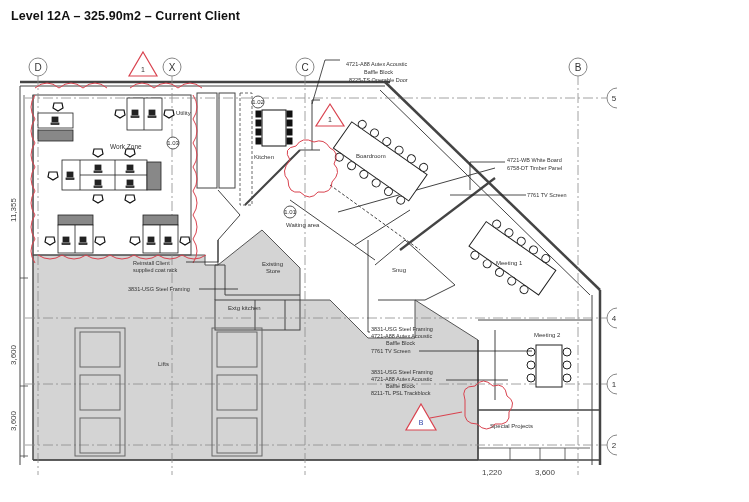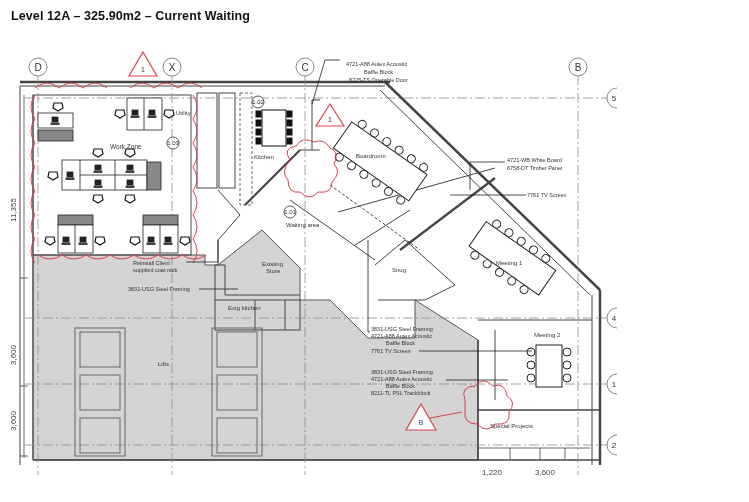--- a/index.html
+++ b/index.html
@@ -4,21 +4,21 @@
   <style>
     html, body { margin: 0; padding: 0; background: #ffffff; }
     body { width: 749px; height: 502px; position: relative; overflow: hidden; font-family: "Liberation Sans", sans-serif; }
     .title { position: absolute; left: 11px; top: 9px; font-size: 12.5px; font-weight: bold; color: #111; letter-spacing: 0.1px; }
     svg { position: absolute; left: 0; top: 0; }
     .lbl { font-family: "Liberation Sans", sans-serif; fill: #333; }
   </style>
 </head>
 <body>
 
-<div class="title">Level 12A – 325.90m2 – Current Waiting</div>
+<div class="title">Level 12A – 325.90m2 – Current Client</div>
 
 <svg width="749" height="502" viewBox="0 0 749 502" xmlns="http://www.w3.org/2000/svg">
   <defs>
     <g id="chair">
       <path d="M-4,-3 L4,-3 L5,2 L0,5 L-5,2 Z" fill="#fff" stroke="#111" stroke-width="1.2"></path>
     </g>
     <g id="mon">
       <rect x="-3" y="-3" width="6" height="5" fill="#222"></rect>
       <rect x="-4" y="3" width="8" height="1.4" fill="#555"></rect>
     </g>

